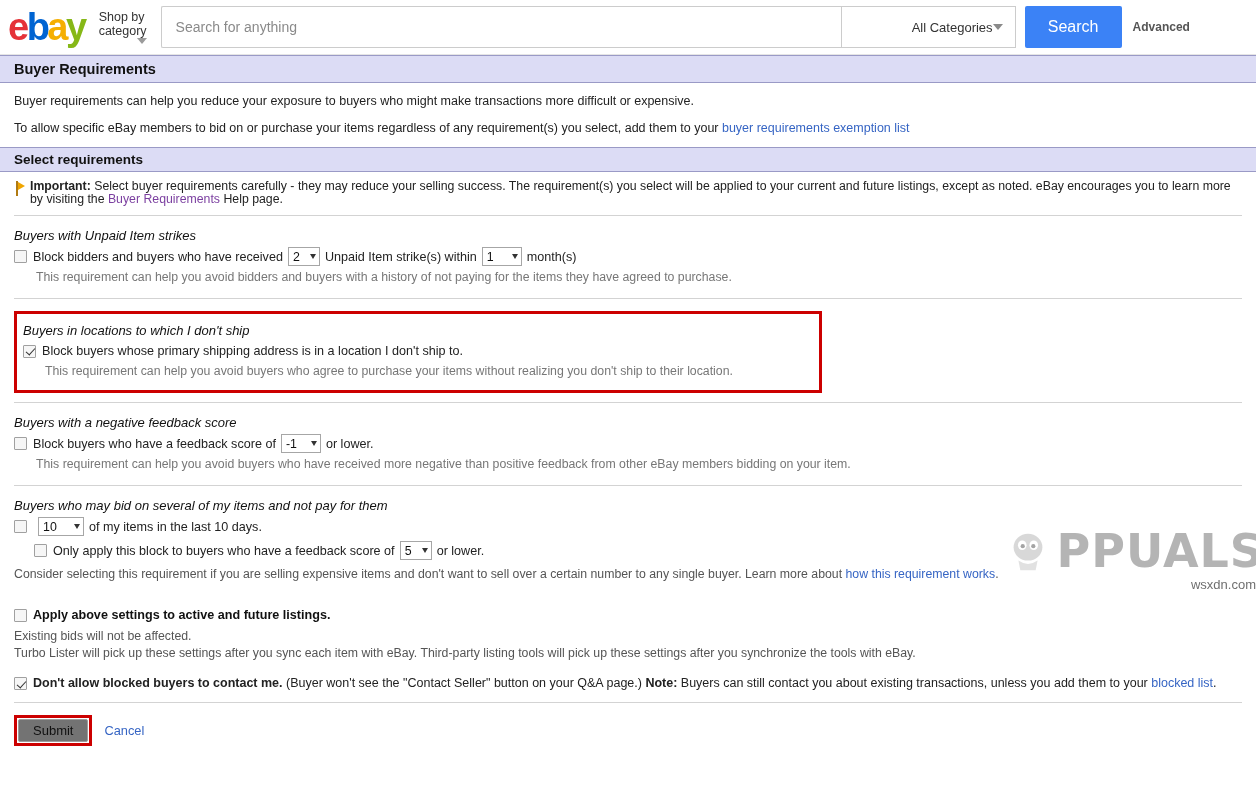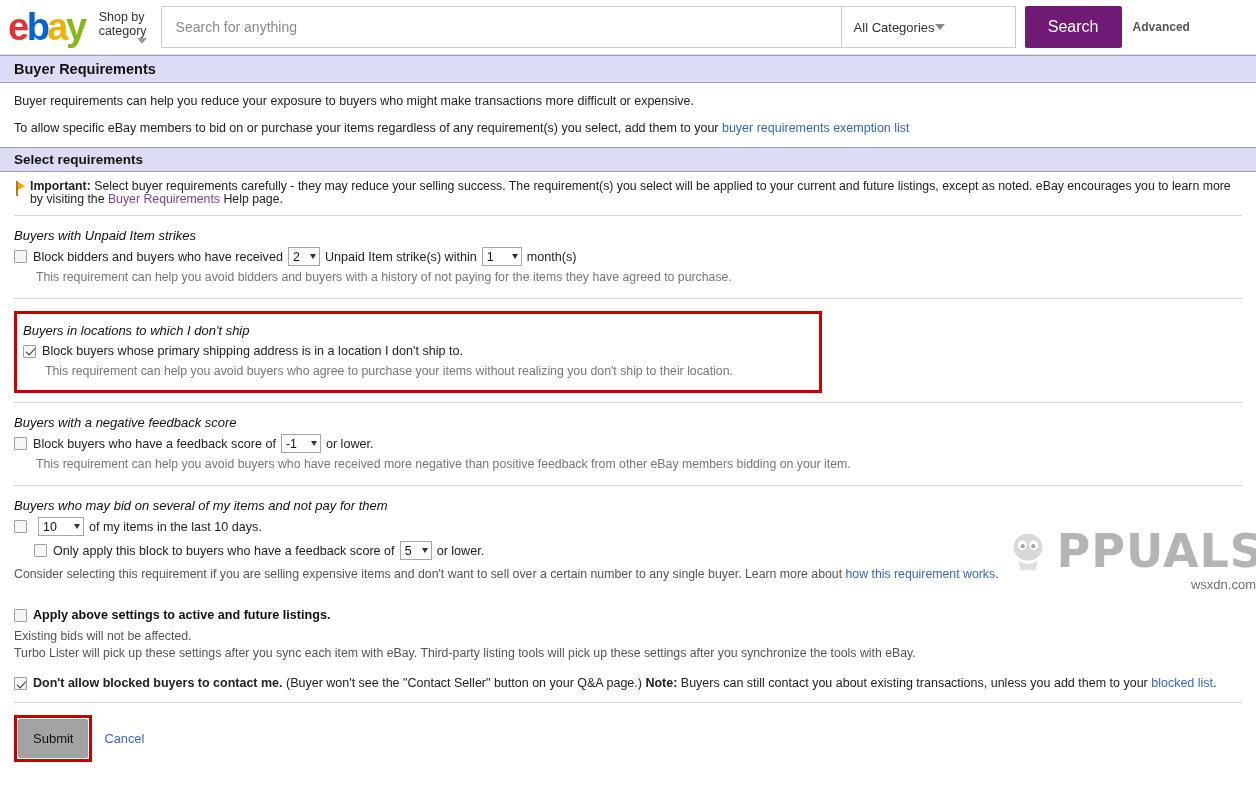--- a/index.html
+++ b/index.html
@@ -72,30 +72,30 @@
   .search-input::placeholder { color:#8a8a8a; }
   .cat-select {
     width: 175px;
     height: 42px;
     border: 1px solid #ccc;
     background: #fff;
     font-size: 13px;
     color: #333;
     display: flex;
     align-items: center;
-    justify-content: flex-start;
+    justify-content: flex-end;
     padding: 0 12px;
     cursor: pointer;
     white-space: nowrap;
   }
   .cat-select .caret-down { border-top-color:#8a8a8a; margin-left:0; }
   .search-btn {
     height: 42px;
     min-width: 97px;
-    background: #701a75;
+    background: #3b82f6;
     color: #fff;
     border: none;
     font-size: 16px;
     cursor: pointer;
     margin-left: 9px;
     border-radius: 2px;
     font-family: "Liberation Sans", sans-serif;
   }
   .advanced-link {
     font-size: 12px;
@@ -277,26 +277,26 @@
     display: flex;
     align-items: center;
     padding: 12px 0 0 0;
   }
   .submit-outline {
     border: 3px solid #cc0000;
     display: inline-block;
     padding: 1px;
   }
   .submit-btn {
-    background: #a3a3a3;
+    background: #737373;
     border: 1px solid #9d9d9d;
     border-radius: 2px;
     font-size: 13px;
     color: #111;
-    padding: 11px 14px;
+    padding: 3px 14px;
     cursor: pointer;
     font-family: "Liberation Sans", sans-serif;
   }
   .cancel-link {
     color: #3665c4;
     font-size: 12.8px;
     margin-left: 12px;
     cursor: pointer;
     text-decoration: none;
   }

